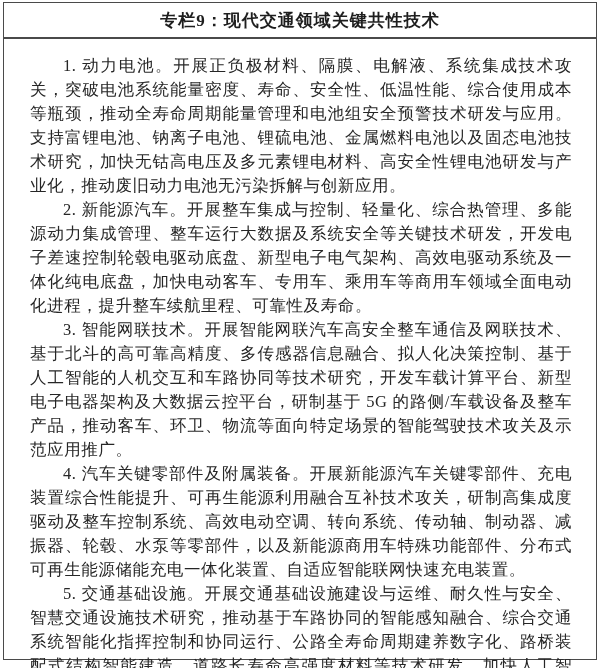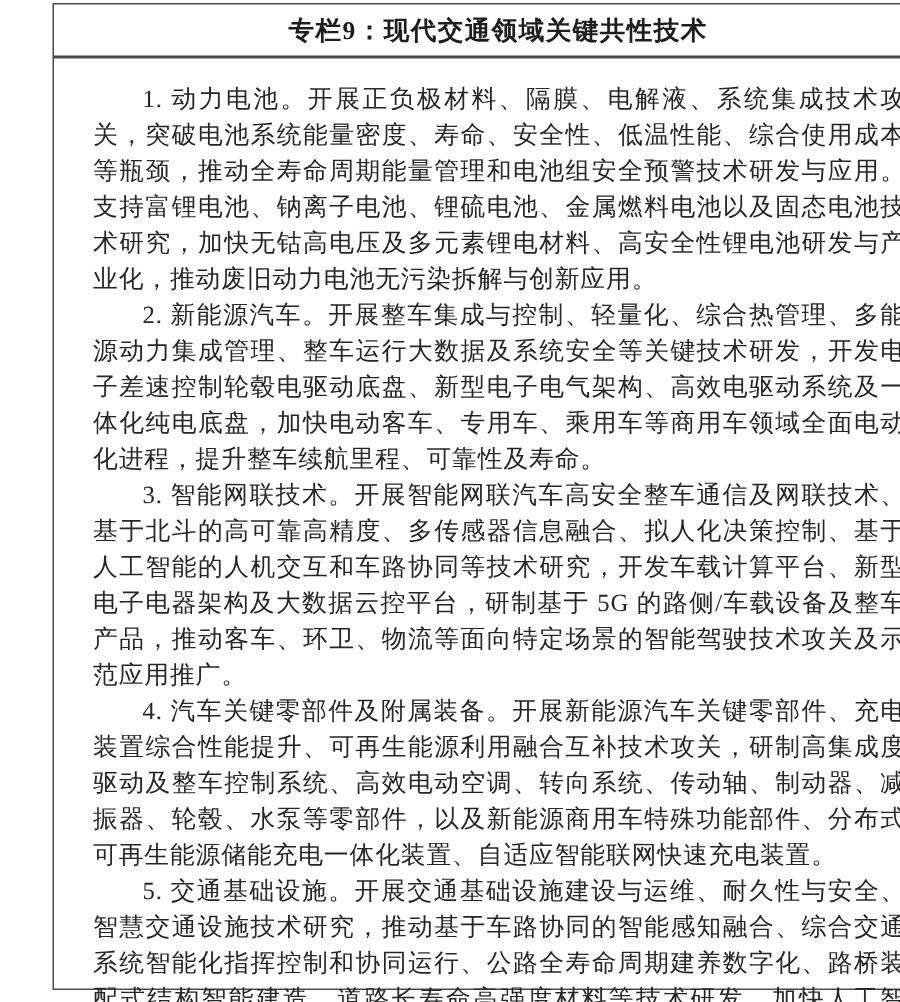--- a/index.html
+++ b/index.html
@@ -9,21 +9,20 @@
     width: 600px;
     height: 668px;
     overflow: hidden;
   }
   .page {
     width: 520px;
     height: 668px;
     position: relative;
     font-family: "Liberation Serif", "DejaVu Serif", serif;
     color: #262626;
-    margin-left: 32px;
   }
   .column-box {
     position: absolute;
     left: 3px;
     top: 2px;
     width: 594px;
     height: 658px;
     border: 1px solid #4a4a4a;
     box-sizing: border-box;
     background: #ffffff;

